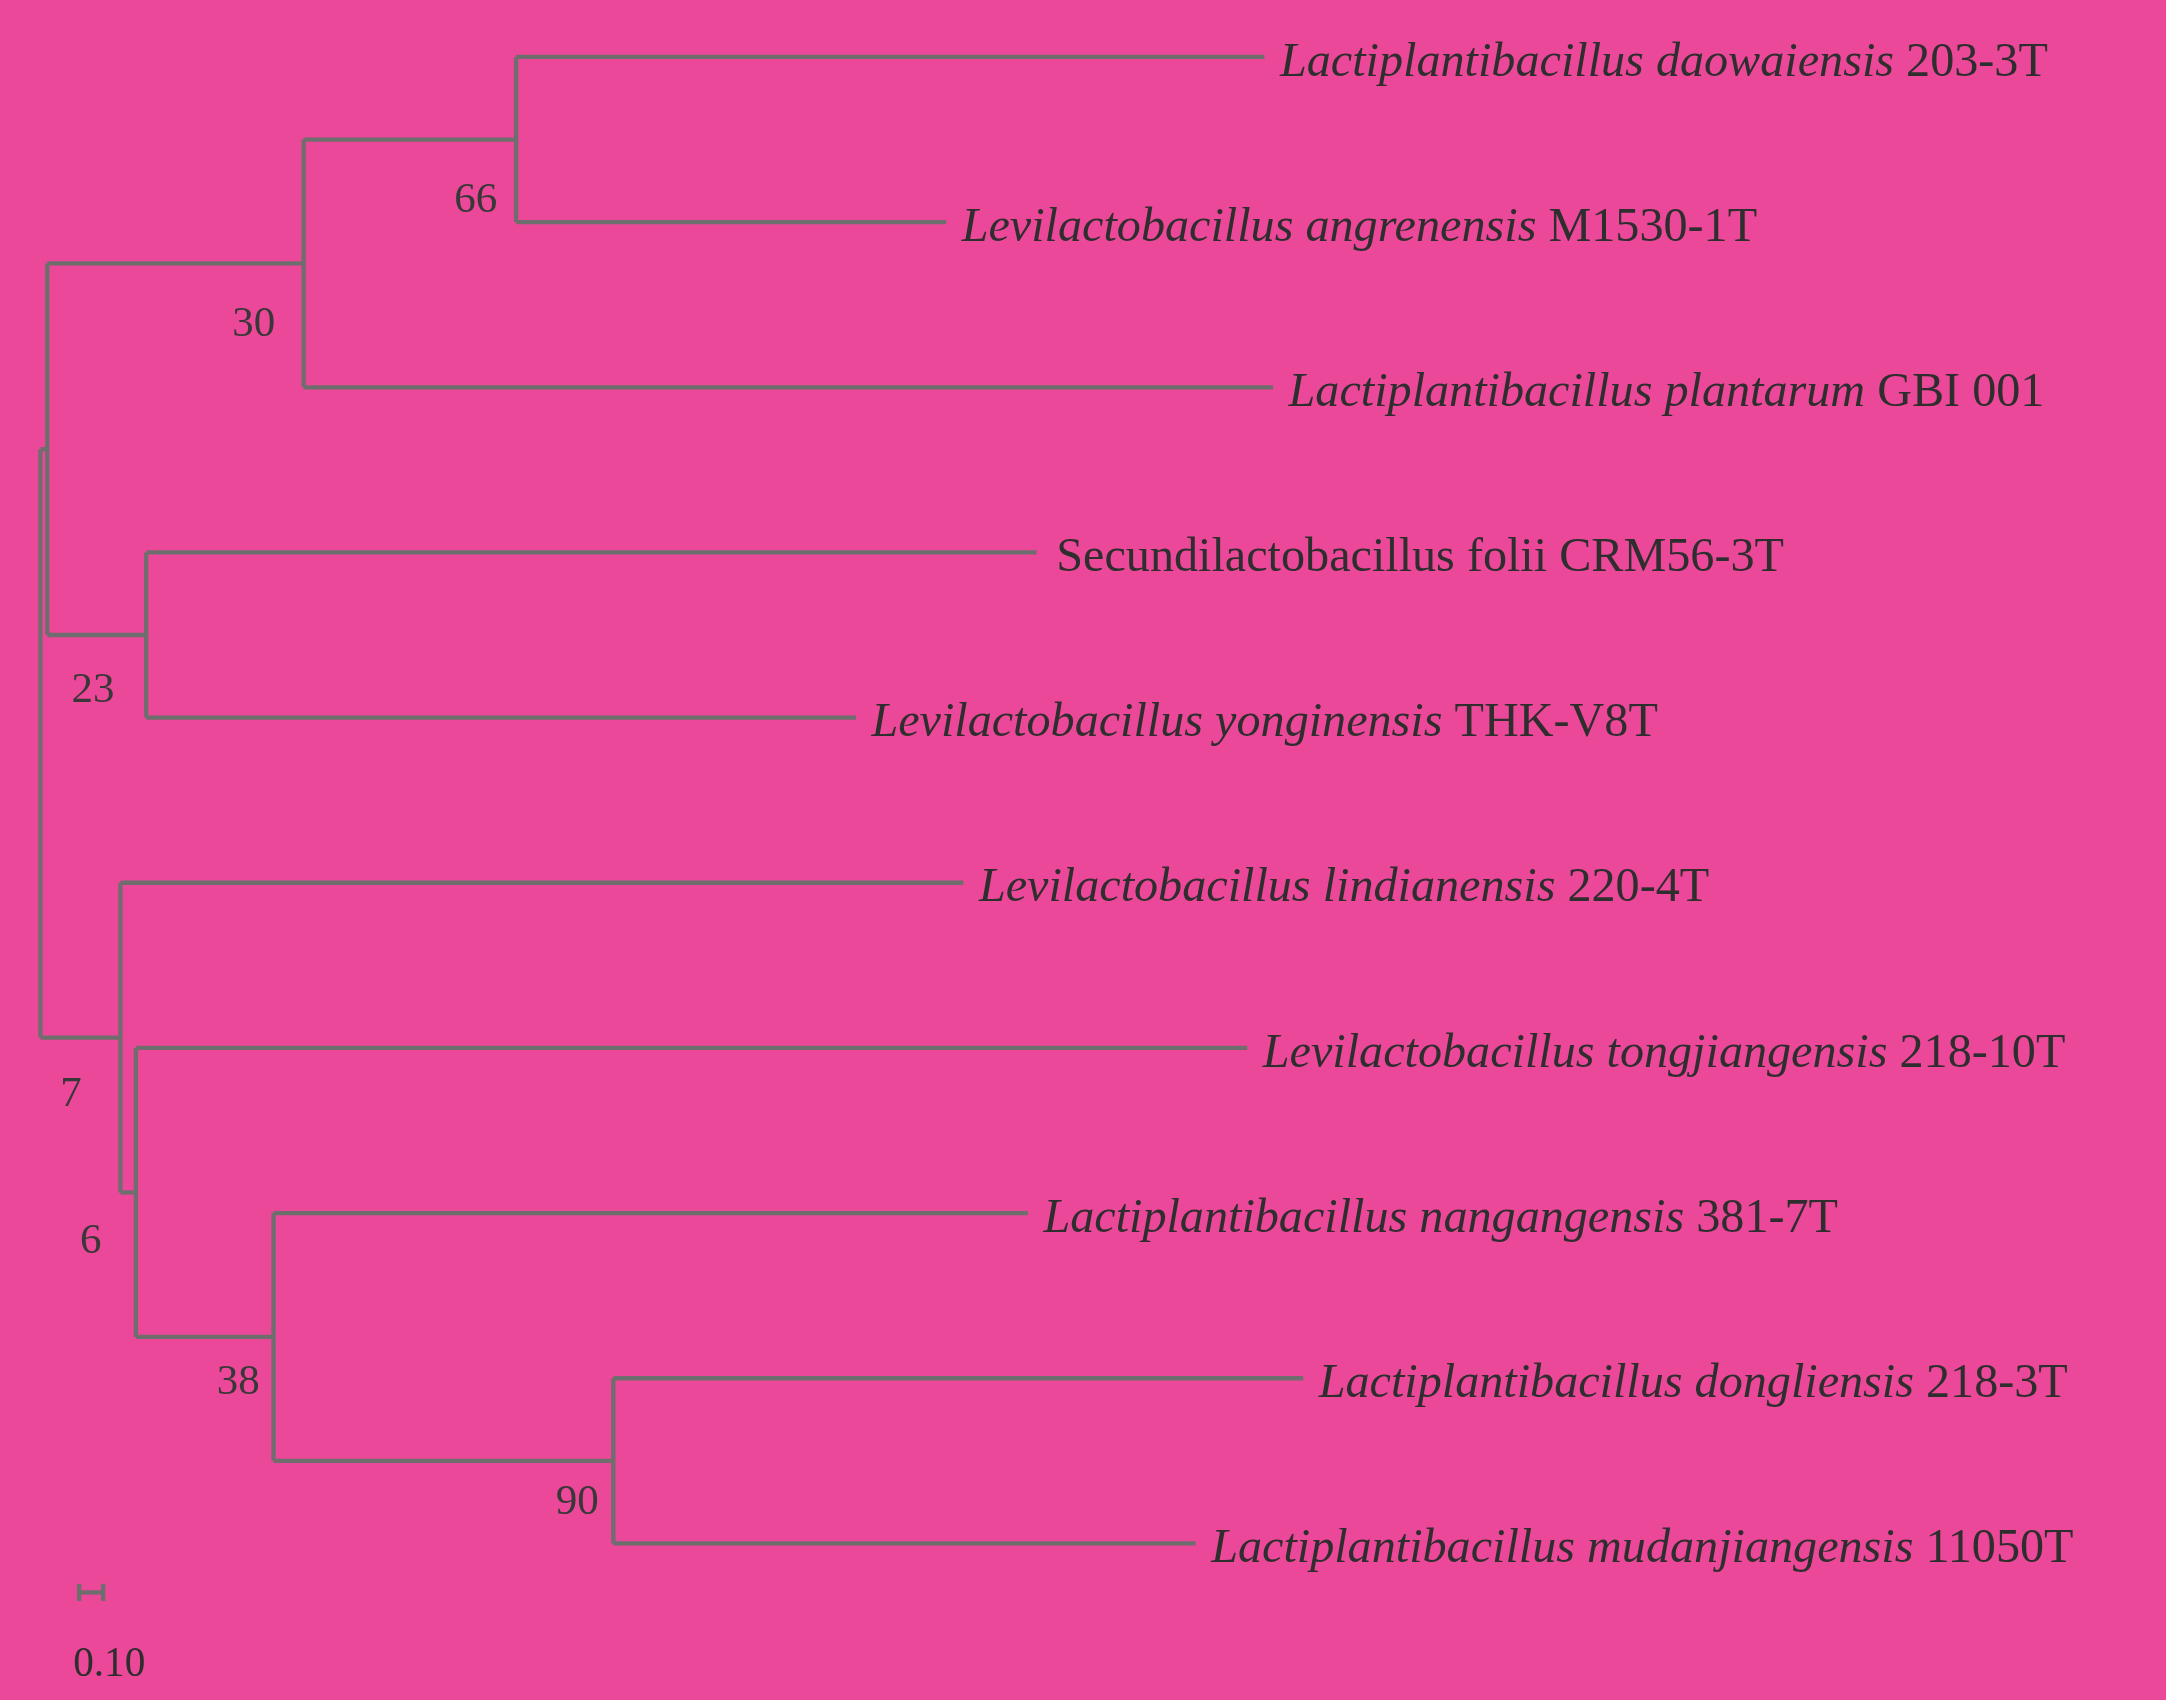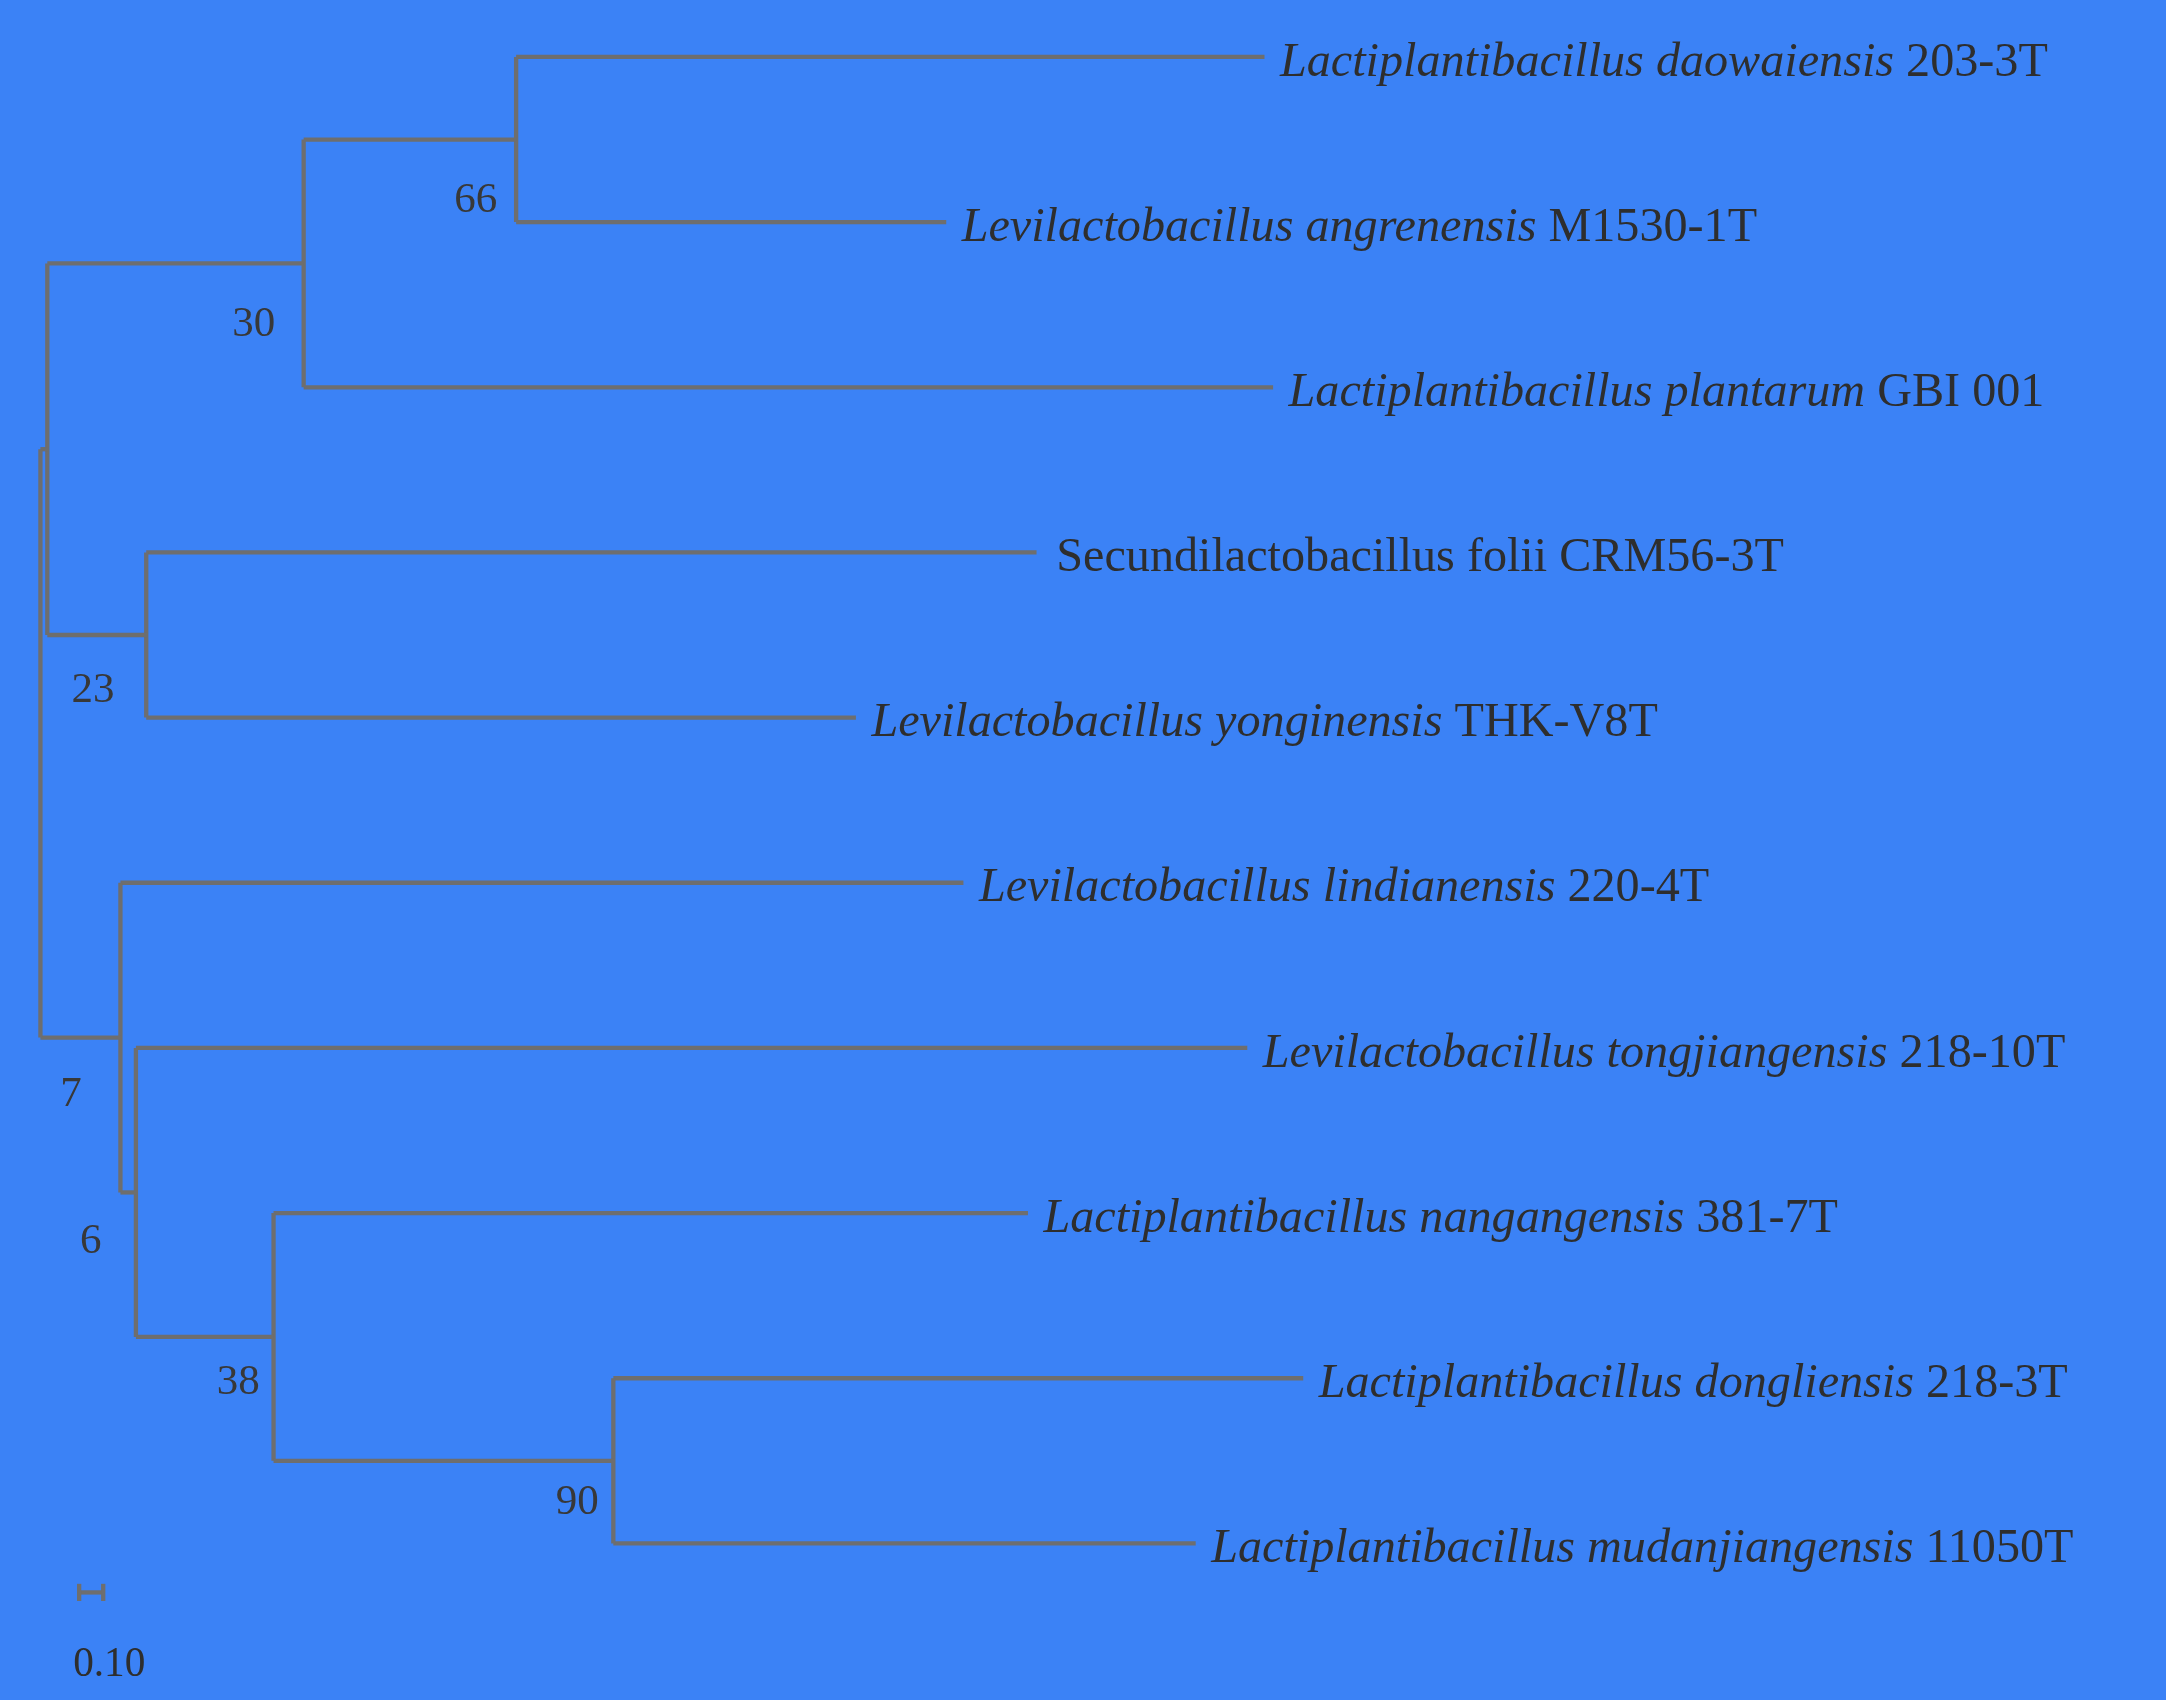--- a/index.html
+++ b/index.html
@@ -1,16 +1,16 @@
 <!DOCTYPE html>
 <html style="font-size:13.8px"><head>
 <meta charset="utf-8">
 <style>
   html,body{margin:0;padding:0;background:#ffffff;}
-  .figure{width:2166px;height:1701px;background:#3b82f6;position:relative;overflow:hidden;}
+  .figure{width:2166px;height:1701px;background:#ec4899;position:relative;overflow:hidden;}
   svg{display:block;}
   .branch{stroke:#6e6e6e;stroke-width:5;fill:none;}
   .taxon{font-family:"Liberation Serif","DejaVu Serif",serif;font-size:56px;fill:#2e2e2e;}
   .taxon .it{font-style:italic;}
   .boot{font-family:"Liberation Serif","DejaVu Serif",serif;font-size:50px;fill:#383838;}
   .scale-label{font-family:"Liberation Serif","DejaVu Serif",serif;font-size:48px;fill:#2e2e2e;}
 </style>
 </head>
 <body>
 

